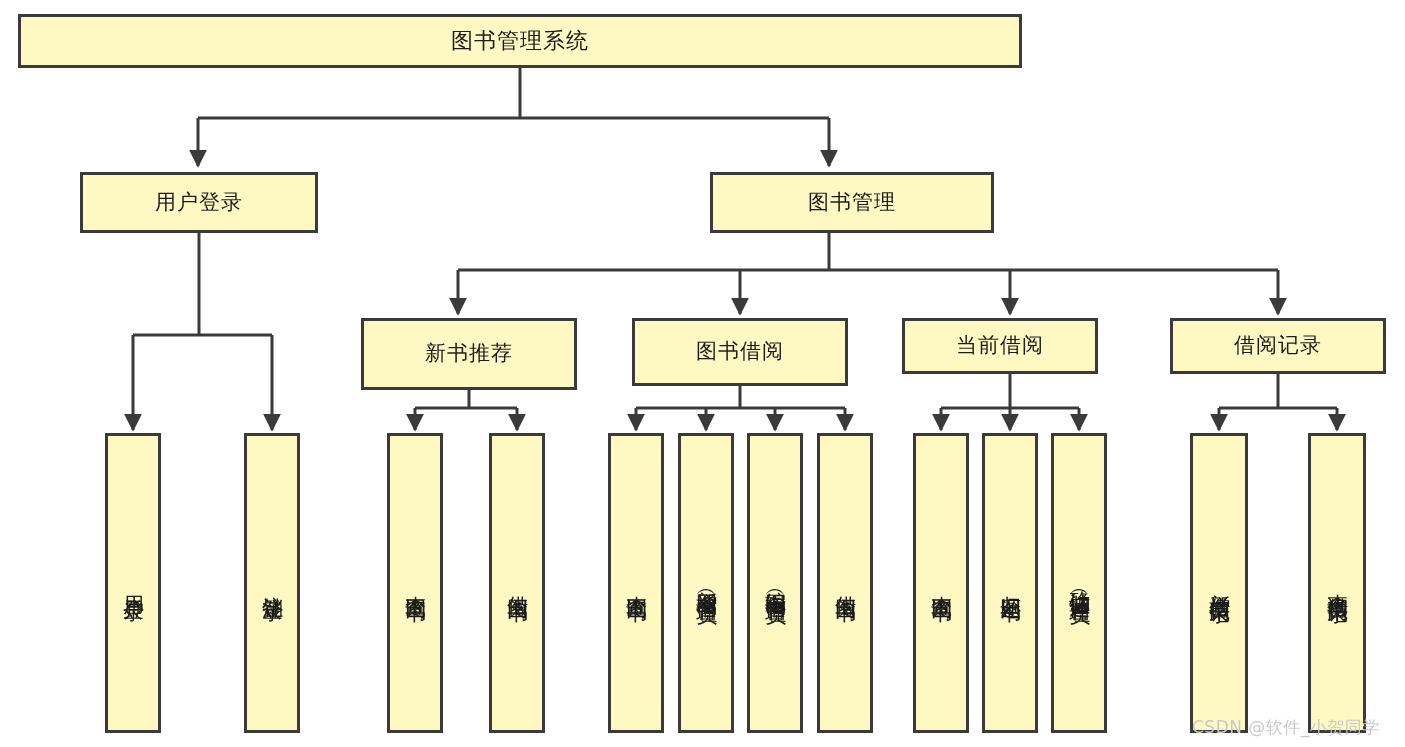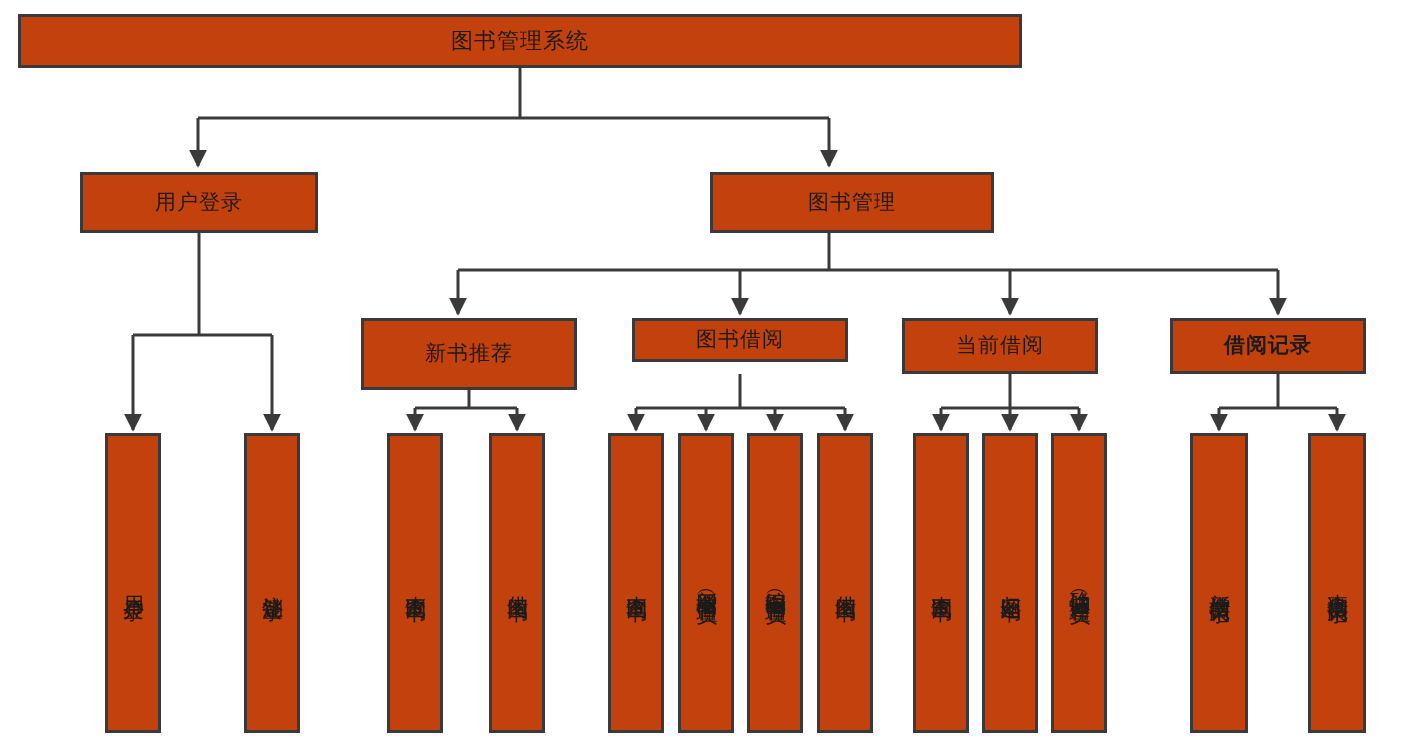--- a/index.html
+++ b/index.html
@@ -10,21 +10,21 @@
     font-family:"DejaVu Sans","Liberation Sans",sans-serif;
     overflow:hidden;
     position:relative;
   }
   #canvas{position:absolute;left:0;top:0;width:1405px;height:747px;}
   #edges{position:absolute;left:0;top:0;width:1405px;height:747px;pointer-events:none;}
 
   .node{
     position:absolute;
     box-sizing:border-box;
-    background:#c2410c;
+    background:#fef9c3;
     border:3px solid #3a3a3a;
     display:flex;
     align-items:center;
     justify-content:center;
     color:#1b1b1b;
   }
   .node.h{            
     font-size:21px;
     letter-spacing:1px;
     line-height:1.2;
@@ -118,27 +118,27 @@
   <div class="node h" style="left:80px;top:172px;width:238px;height:61px;">
     <span>用户登录</span>
   </div>
   <div class="node h" style="left:710px;top:172px;width:284px;height:61px;">
     <span>图书管理</span>
   </div>
 
   <div class="node h" style="left:361px;top:318px;width:216px;height:72px;">
     <span>新书推荐</span>
   </div>
-  <div class="node h" style="left:632px;top:318px;width:216px;height:44px;">
+  <div class="node h" style="left:632px;top:318px;width:216px;height:68px;">
     <span>图书借阅</span>
   </div>
   <div class="node h" style="left:902px;top:318px;width:196px;height:56px;">
     <span>当前借阅</span>
   </div>
-  <div class="node h" style="left:1170px;top:318px;width:196px;height:56px;font-weight:bold;">
+  <div class="node h" style="left:1170px;top:318px;width:216px;height:56px;">
     <span>借阅记录</span>
   </div>
 
   <div class="node v" style="left:105px;top:433px;width:56px;height:300px;">
     <span class="vtext">用户登录</span>
   </div>
   <div class="node v" style="left:244px;top:433px;width:56px;height:300px;">
     <span class="vtext">注销登录</span>
   </div>
 
@@ -172,14 +172,15 @@
     <span class="vtext">确认归还（管理员）</span>
   </div>
 
   <div class="node v" style="left:1190px;top:433px;width:58px;height:300px;">
     <span class="vtext">新增借阅记录</span>
   </div>
   <div class="node v" style="left:1308px;top:433px;width:58px;height:300px;">
     <span class="vtext">查询借阅记录</span>
   </div>
 
+  <div class="watermark" style="left:1192px;top:716px;">CSDN @软件_小贺同学</div>
 
 </div>
 
 </body></html>

